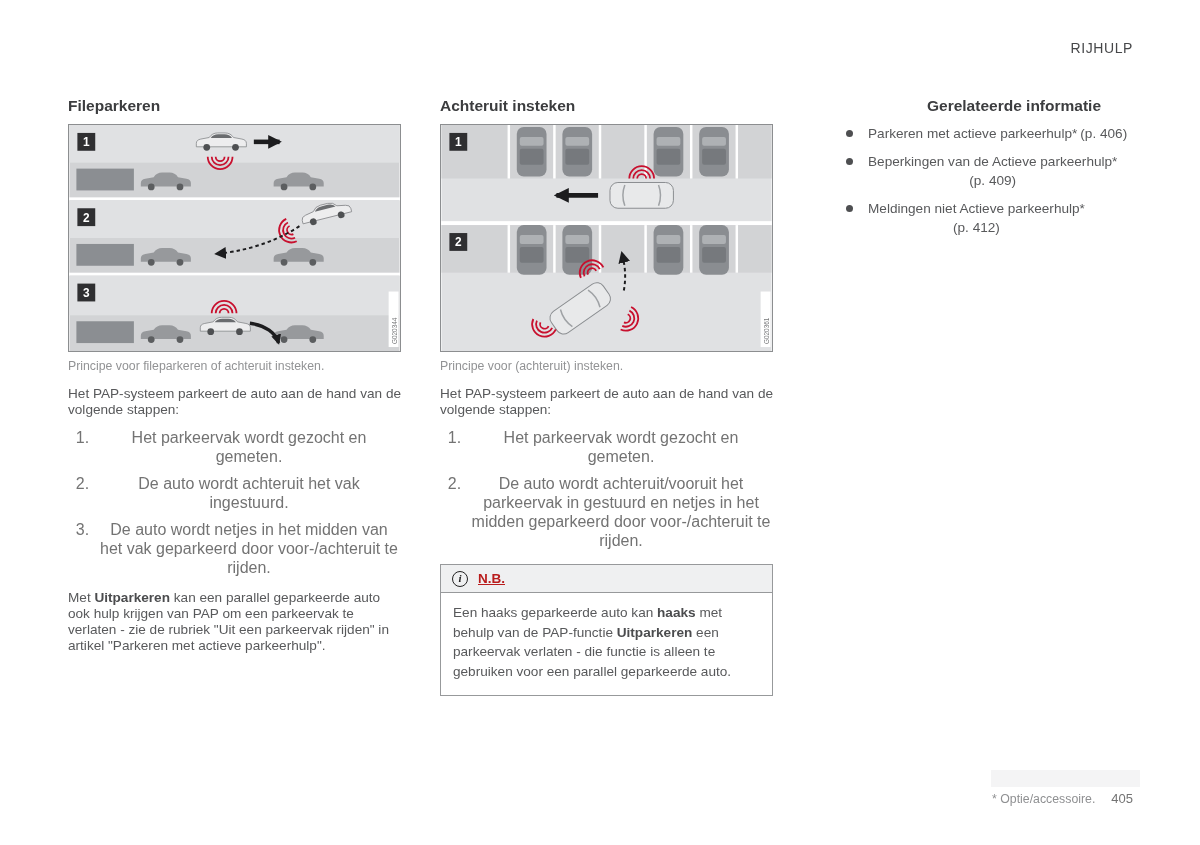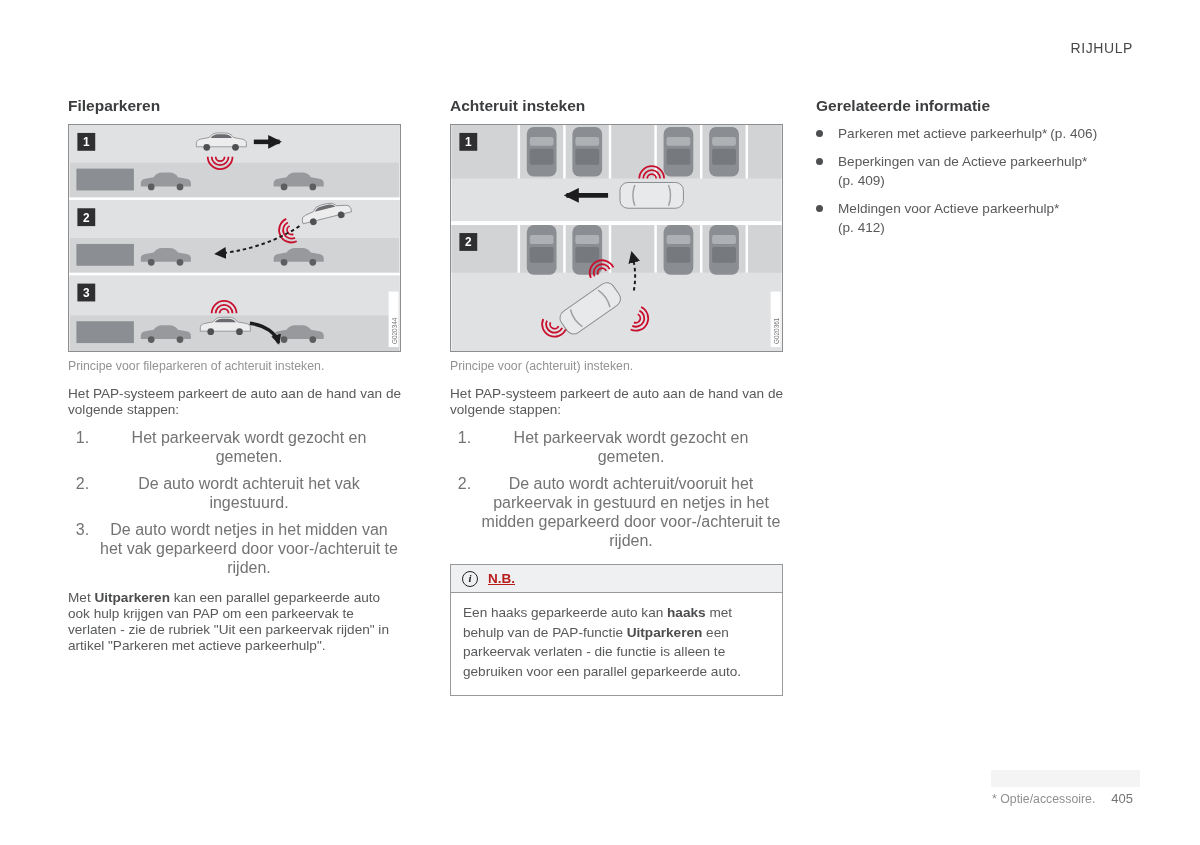--- a/index.html
+++ b/index.html
@@ -4,22 +4,22 @@
 <style>
   * { margin: 0; padding: 0; box-sizing: border-box; }
   html, body { width: 1200px; height: 845px; background: #ffffff; }
   body { font-family: "Liberation Sans", sans-serif; }
   .page { position: relative; width: 1200px; height: 825px; background: #fff; overflow: hidden; color: #58595b; }
 
   .header { position: absolute; top: 40px; right: 67px; font-size: 14px; color: #464749; letter-spacing: 0.6px; }
 
   .col { position: absolute; top: 97px; width: 333px; }
   #col1 { left: 68px; }
-  #col2 { left: 450px; }
-  #col3 { left: 816px; width: 336px; }
+  #col2 { left: 440px; }
+  #col3 { left: 846px; width: 336px; text-align: center; }
 
   h2.sec { font-size: 15.5px; font-weight: bold; color: #3c3d3f; margin-bottom: 9px; }
 
   .figure { width: 333px; height: 228px; border: 1px solid #8c8e90; background: #fff; overflow: hidden; }
   .caption { margin-top: 7px; font-size: 12.3px; color: #929395; }
 
   .body { margin-top: 13px; font-size: 13.6px; line-height: 16px; color: #58595b; }
   .b { font-weight: bold; color: #4b4c4e; }
 
   ol.steps { margin-top: 10px; list-style: none; counter-reset: st; }
@@ -241,21 +241,21 @@
       <li>
         <span class="bullet"></span>
         <span class="rel-text"><span>Parkeren met actieve parkeerhulp*</span><span class="pg inline">(p. 406)</span></span>
       </li>
       <li>
         <span class="bullet"></span>
         <span class="rel-text"><span>Beperkingen van de Actieve parkeerhulp*</span><span class="pg block">(p. 409)</span></span>
       </li>
       <li>
         <span class="bullet"></span>
-        <span class="rel-text"><span>Meldingen voor Actieve parkeerhulp*</span><span class="pg block">(p. 412)</span></span>
+        <span class="rel-text"><span>Meldingen niet Actieve parkeerhulp*</span><span class="pg block">(p. 412)</span></span>
       </li>
     </ul>
   </section>
 
   <div class="artifact"></div>
 
   <div class="footer">
     <span class="opt-note">* Optie/accessoire.</span><span class="page-num">405</span>
   </div>
 

